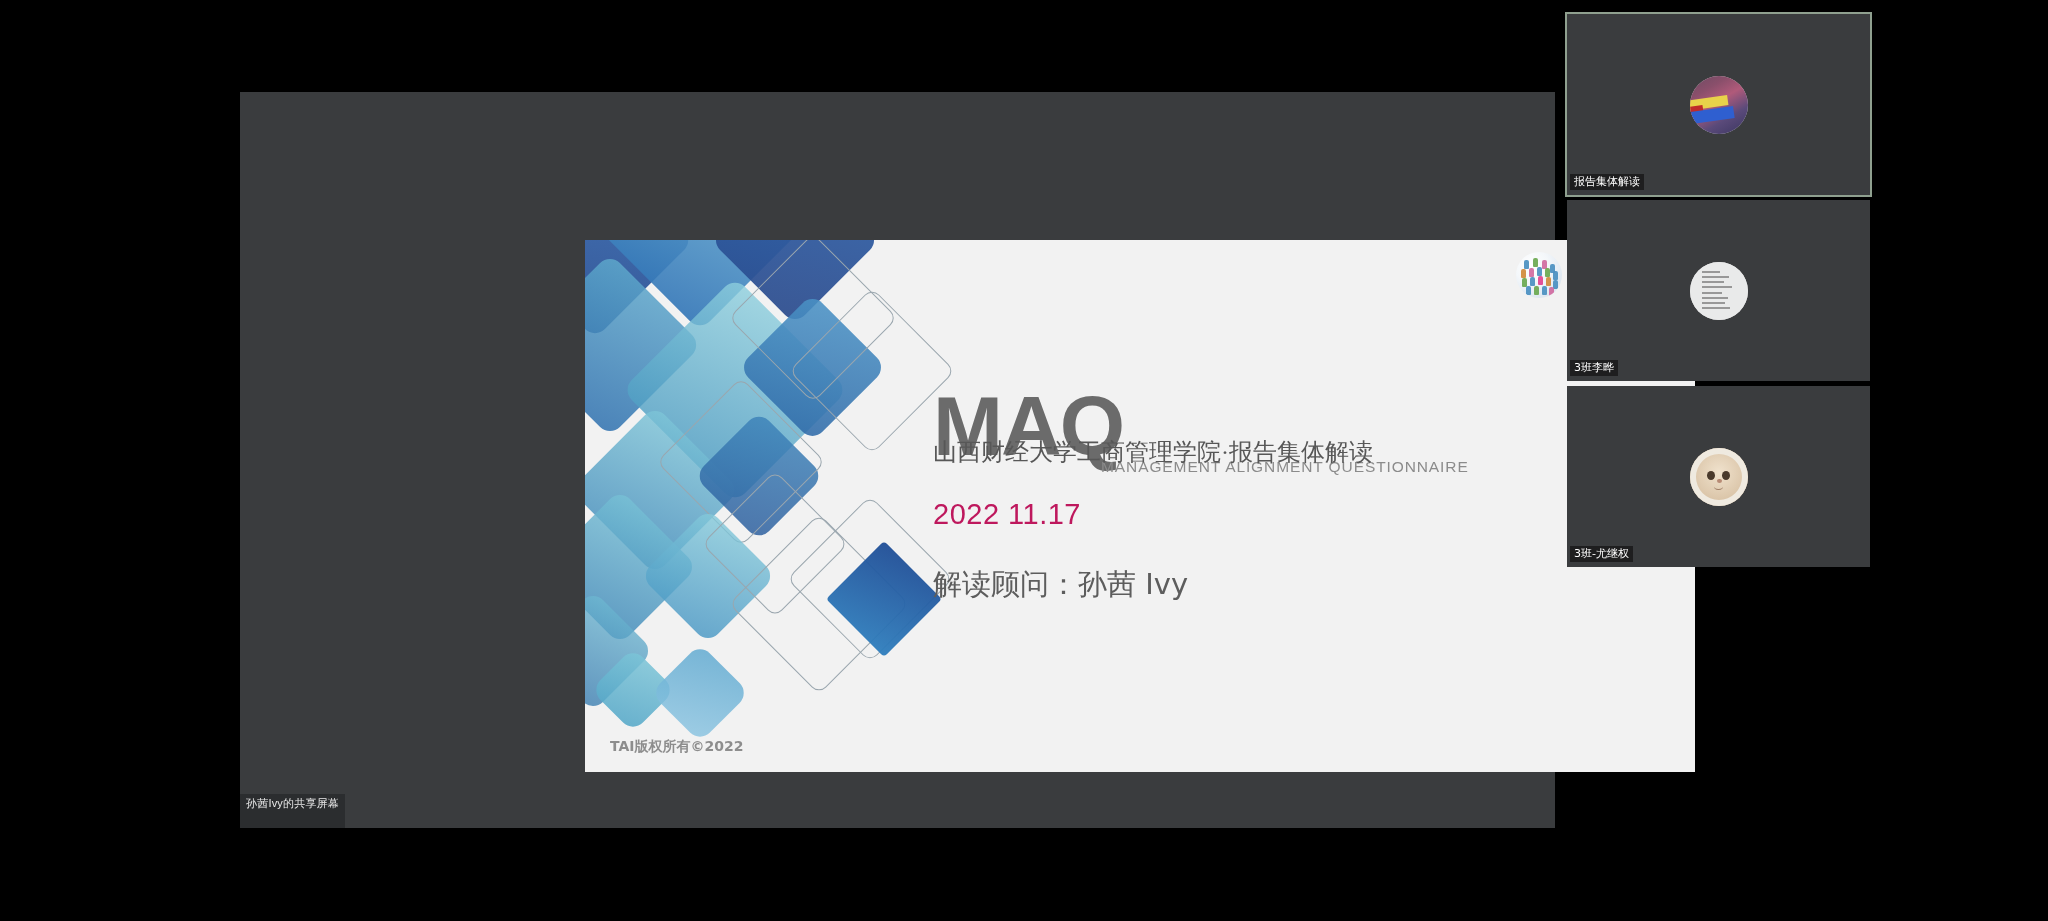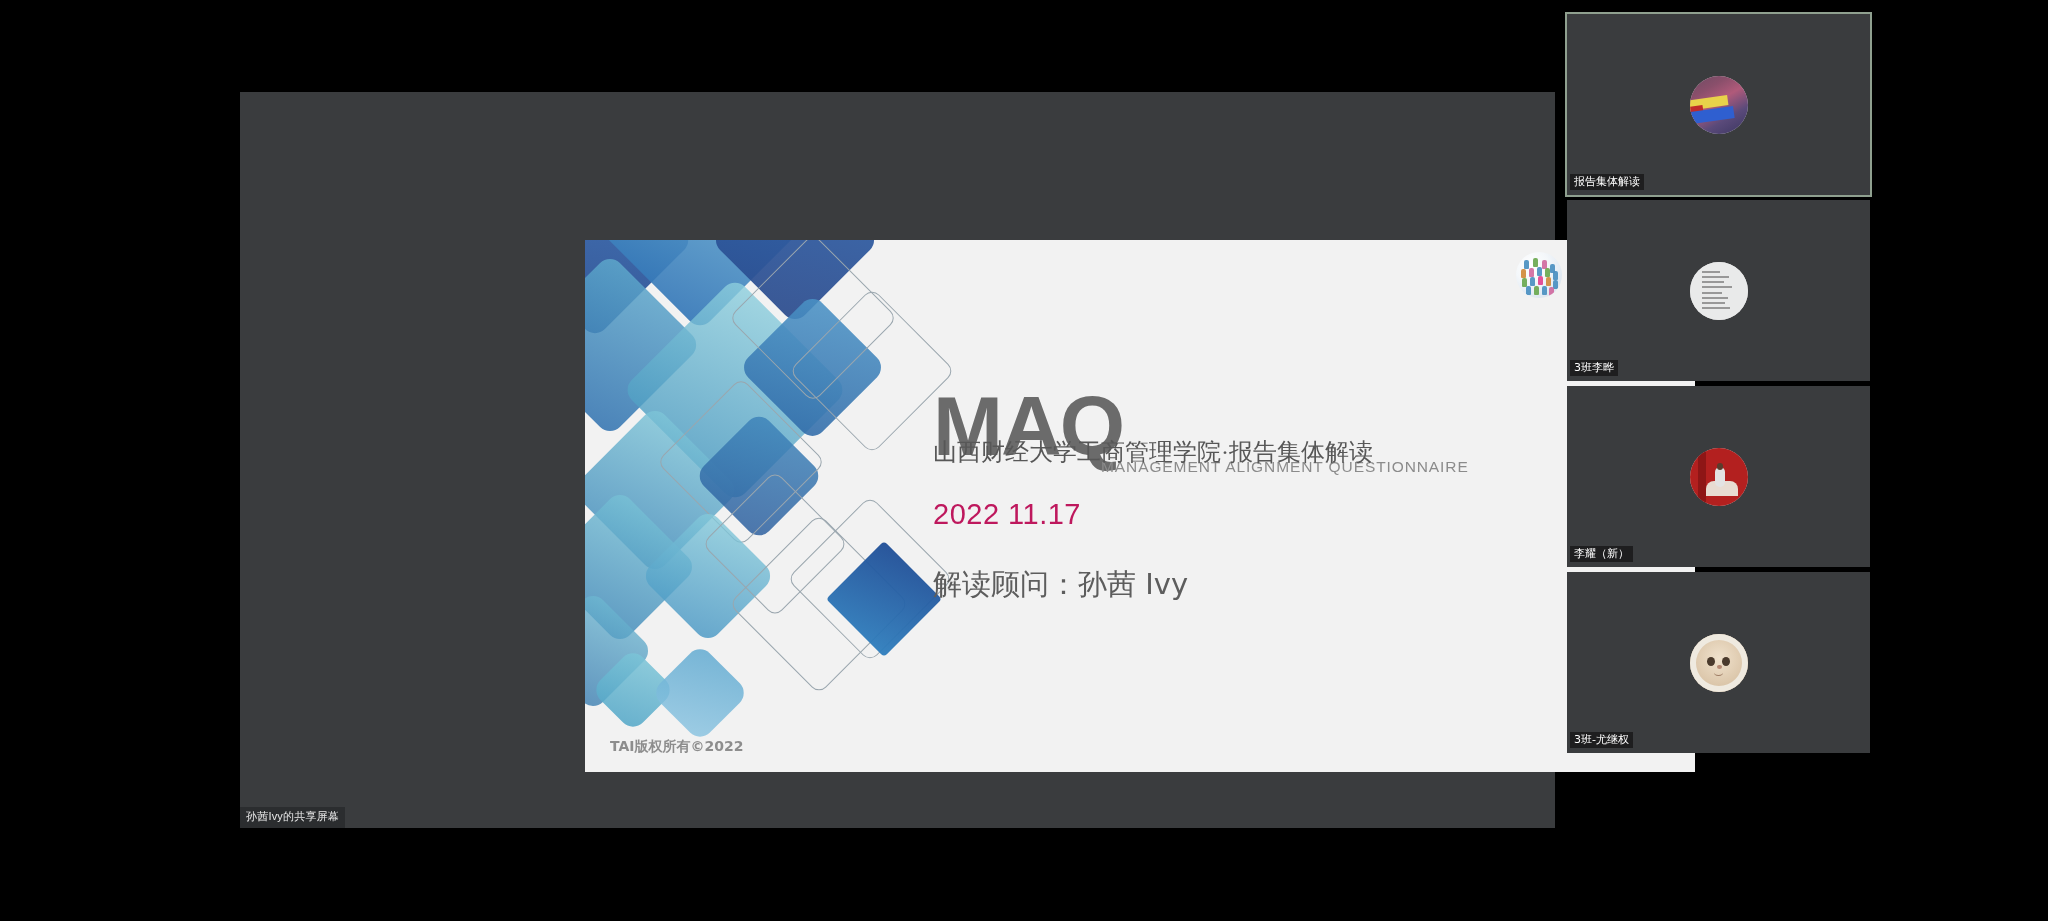--- a/index.html
+++ b/index.html
@@ -4,21 +4,21 @@
 <style>
   * { margin:0; padding:0; box-sizing:border-box; }
   html,body { width:2048px; height:921px; background:#000; overflow:hidden; }
   body { font-family:"Liberation Sans","DejaVu Sans",sans-serif; }
 
   #root { position:relative; width:2048px; height:921px; background:#000; }
 
   
   .share-region { position:absolute; left:240px; top:92px; width:1315px; height:736px; background:#3a3c3e; }
   .share-label { position:absolute; left:0px; bottom:0px; background:#2b2d2f; color:#e8e8e8;
-      font-size:11px; line-height:15px; padding:2px 6px 4px 6px; letter-spacing:.2px; white-space:nowrap; }
+      font-size:11px; line-height:15px; padding:2px 6px 17px 6px; letter-spacing:.2px; white-space:nowrap; }
 
   
   .slide { position:absolute; left:345px; top:148px; width:1110px; height:532px;
       background:#f2f2f2; overflow:hidden; }
 
   .slide-art { position:absolute; left:0; top:0; width:470px; height:630px; overflow:hidden; }
   .sq { position:absolute; border-radius:14px; transform:rotate(45deg); }
   .sq.outline { background:transparent; border:1px solid #9aa6ae; border-radius:10px; }
 
   .logo { position:absolute; right:18px; top:12px; display:flex; align-items:center; gap:9px; }
@@ -184,31 +184,20 @@
           <i style="top:43%;width:52%;"></i>
             <i style="top:52%;width:34%;"></i>
             <i style="top:61%;width:44%;"></i>
           <i style="top:70%;width:40%;"></i>
             <i style="top:79%;width:48%;"></i>
         </div>
       </div>
       <div class="tile-name">3班李晔</div>
     </div>
 
-    <div class="tile">
-      <div class="tile-av">
-        <div class="av-red">
-            <span class="pillar"></span>
-            <span class="seat"></span>
-            <span class="person"></span>
-            <span class="head"></span>
-          </div>
-      </div>
-      <div class="tile-name">李耀（新）</div>
-    </div>
 
     <div class="tile">
       <div class="tile-av">
         <div class="av-cat">
           <span class="hood"></span>
             <span class="eye l"></span>
             <span class="eye r"></span>
           <span class="nose"></span>
             <span class="mouth"></span>
         </div>

